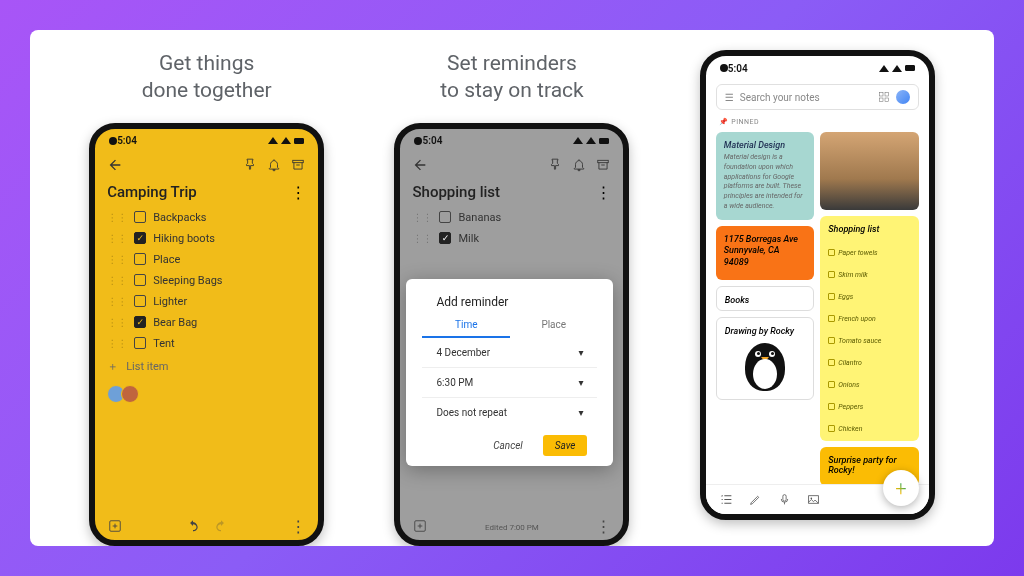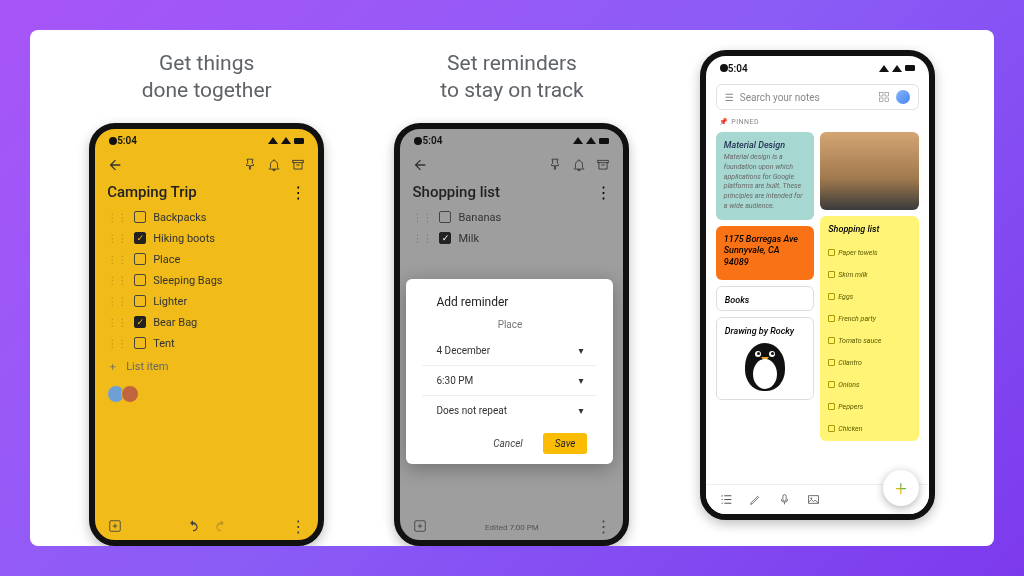--- a/index.html
+++ b/index.html
@@ -297,20 +297,21 @@
             <span class="cbx on">
               <span class="chk">✓</span>
             </span>
             <span>Milk</span>
           </div>
         </div>
 
       <div class="dialog">
         <div class="dlg-title">Add reminder</div>
         <div class="tabs">
+          <div class="tab active">Time</div>
           <div class="tab">Place</div>
         </div>
         <div class="dlg-row">
             <span>4 December</span>
             <span>▾</span>
           </div>
         <div class="dlg-row">
             <span>6:30 PM</span>
             <span>▾</span>
           </div>
@@ -401,21 +402,21 @@
                 <div class="cbi">
                   <span class="b"></span>
                   <span>Skim milk</span>
                 </div>
                 <div class="cbi">
                   <span class="b"></span>
                   <span>Eggs</span>
                 </div>
                 <div class="cbi">
                   <span class="b"></span>
-                  <span>French party</span>
+                  <span>French upon</span>
                 </div>
                 <div class="cbi">
                   <span class="b"></span>
                   <span>Tomato sauce</span>
                 </div>
                 <div class="cbi">
                   <span class="b"></span>
                   <span>Cilantro</span>
                 </div>
                 <div class="cbi">
@@ -424,20 +425,23 @@
                 </div>
                 <div class="cbi">
                   <span class="b"></span>
                   <span>Peppers</span>
                 </div>
                 <div class="cbi">
                   <span class="b"></span>
                   <span>Chicken</span>
                 </div>
               </div>
+          </div>
+          <div class="note orange">
+            <div class="nt" style="font-size:9px">Surprise party for Rocky!</div>
           </div>
         </div>
       </div>
       <div class="toolbar3">
         <span>
             <svg width="13" height="13" viewBox="0 0 24 24">
               <path d="M3 5h2M3 12h2M3 19h2M8 5h13M8 12h13M8 19h13" stroke="#555" stroke-width="2"></path>
               <path d="M4 5l-1 1 1 1" stroke="#555" fill="none"></path>
             </svg>
           </span>

